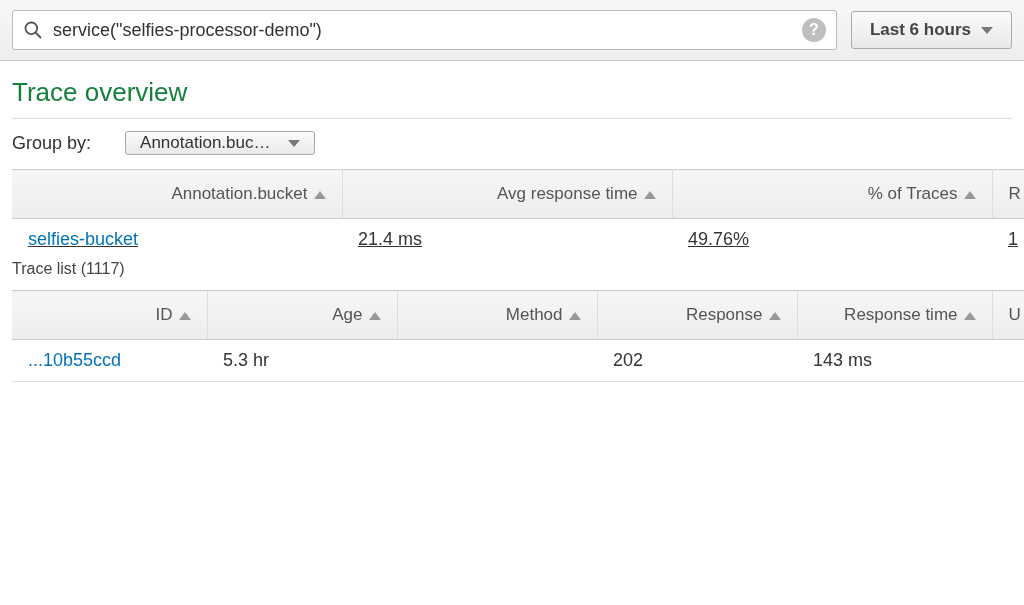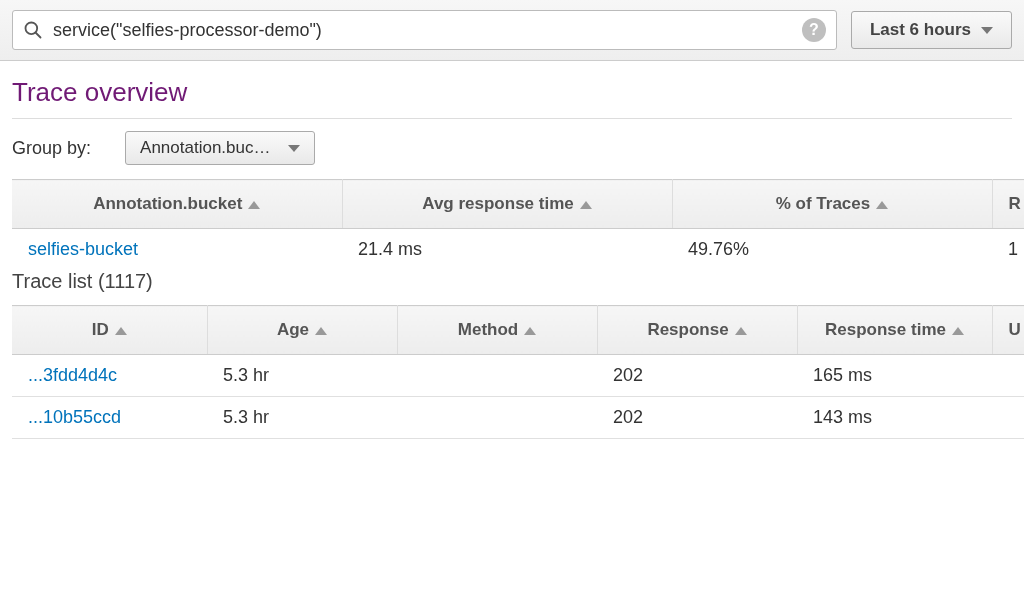--- a/index.html
+++ b/index.html
@@ -57,35 +57,35 @@
   .caret-down {
     width: 0; height: 0;
     border-left: 6px solid transparent;
     border-right: 6px solid transparent;
     border-top: 7px solid #777;
   }
 
   .section-title {
     font-size: 26px;
     font-weight: 400;
-    color: #701a75;
+    color: #15803d;
     padding: 16px 12px 10px 12px;
   }
   .hr { height:1px; background:#ddd; margin:0 12px 12px 12px; }
 
   .groupby-row {
     display: flex;
     align-items: center;
     gap: 34px;
     padding: 0 12px 14px 12px;
     font-size: 18px;
     color: #333;
   }
   .select-btn {
-    height: 34px;
+    height: 24px;
     padding: 0 14px;
     border: 1px solid #aaa;
     border-radius: 3px;
     background: linear-gradient(#fafafa, #e9e9e9);
     font-size: 17px;
     color: #333;
     display: flex;
     align-items: center;
     gap: 12px;
     cursor: pointer;
@@ -93,52 +93,52 @@
     justify-content: space-between;
   }
 
   .ov-table, .list-table {
     width: calc(100% - 12px);
     margin-left: 12px;
     border-collapse: collapse;
     table-layout: fixed;
   }
   .ov-table th, .list-table th {
-    text-align: center;
+    text-align: right;
     font-size: 17px;
-    font-weight: 700;
+    font-weight: 400;
     color: #555;
     background: linear-gradient(#f6f6f6, #ededed);
     border-top: 1px solid #ccc;
     border-bottom: 1px solid #ccc;
     border-right: 1px solid #ddd;
     padding: 14px 16px;
     white-space: nowrap;
   }
   .list-table th:last-child, .ov-table th:last-child { border-right: none; }
   .ov-table td, .list-table td {
     font-size: 18px;
     padding: 10px 16px;
     border-bottom: 1px solid #e0e0e0;
     white-space: nowrap;
     color: #333;
   }
-  .ov-table td { border-bottom: none; }
+  .ov-table td { border-bottom: none; text-decoration: underline; }
   .link { color: #0073bb; cursor: pointer; }
   .sort-asc {
     display: inline-block;
     width: 0; height: 0;
     border-left: 6px solid transparent;
     border-right: 6px solid transparent;
     border-bottom: 8px solid #999;
     margin-left: 6px;
     vertical-align: middle;
   }
   .list-heading {
-    font-size: 20px;
+    font-size: 16px;
     font-weight: 400;
     color: #444;
     padding: 0 12px 12px 12px;
   }
 </style>
 </head>
 <body>
 
 <div class="topbar">
   <div class="search-wrap">
@@ -209,28 +209,20 @@
       <th><span>ID</span><span class="sort-asc"></span></th>
       <th><span>Age</span><span class="sort-asc"></span></th>
       <th><span>Method</span><span class="sort-asc"></span></th>
       <th><span>Response</span><span class="sort-asc"></span></th>
       <th><span>Response time</span><span class="sort-asc"></span></th>
       <th><span>U</span></th>
     </tr>
   </thead>
   <tbody id="list-body">
       <tr>
-        <td><span class="link">...3fdd4d4c</span></td>
-        <td>5.3 hr</td>
-        <td></td>
-        <td>202</td>
-        <td>165 ms</td>
-        <td></td>
-      </tr>
-      <tr>
         <td><span class="link">...10b55ccd</span></td>
         <td>5.3 hr</td>
         <td></td>
         <td>202</td>
         <td>143 ms</td>
         <td></td>
       </tr>
     </tbody>
 </table>
 

